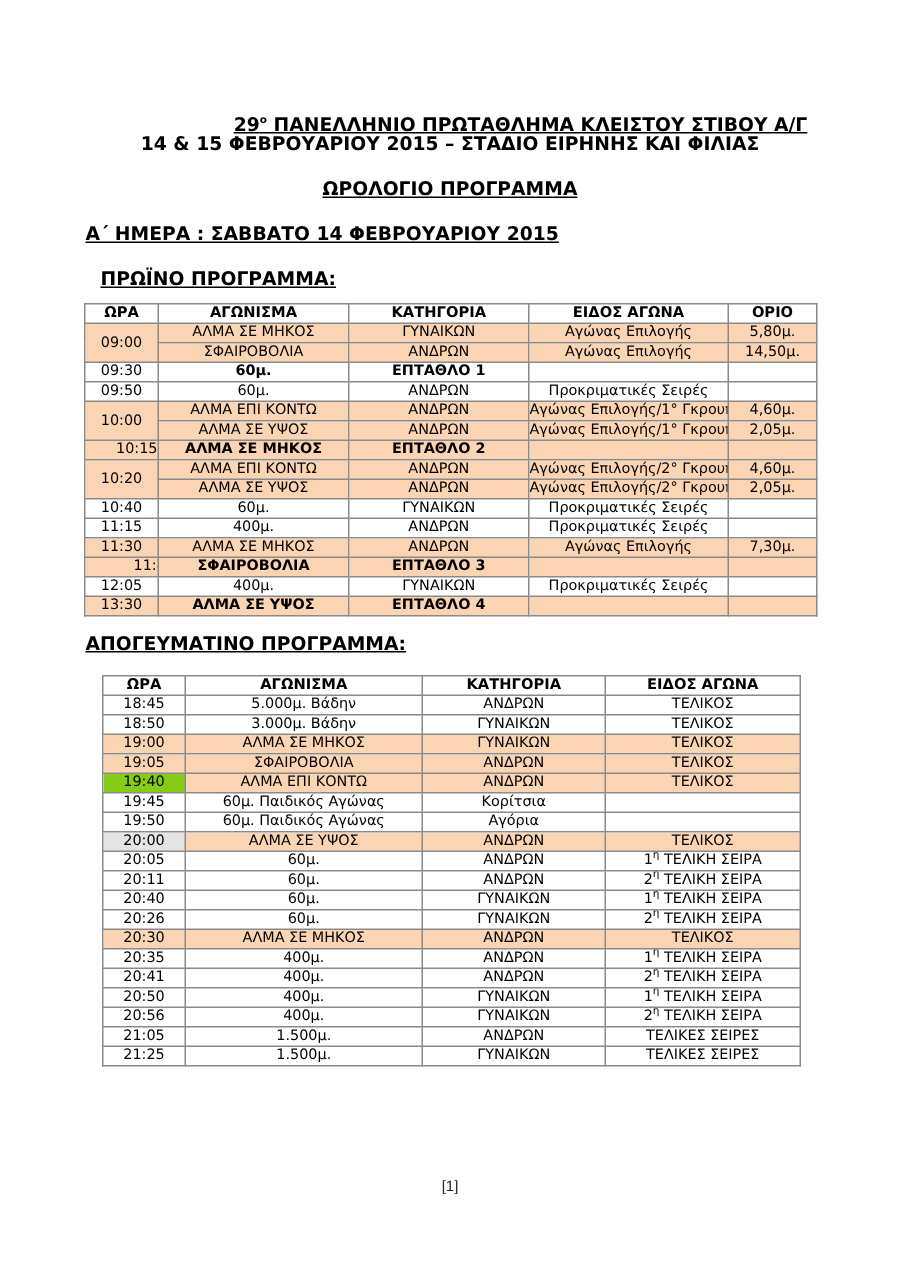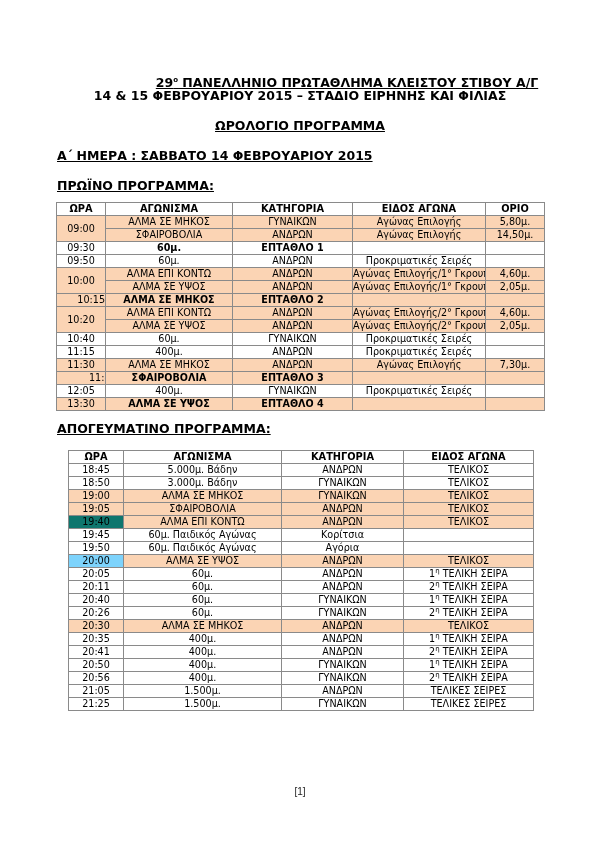--- a/index.html
+++ b/index.html
@@ -29,21 +29,21 @@
 <body>
 
 <div class="heading center u" style="top:75px;padding-left:47px;"><span>29</span><span class="sup">ο</span><span style="white-space:pre;"> ΠΑΝΕΛΛΗΝΙΟ ΠΡΩΤΑΘΛΗΜΑ ΚΛΕΙΣΤΟΥ ΣΤΙΒΟΥ Α/Γ</span></div>
 
 <div class="heading center" style="top:88px;">14 &amp; 15 ΦΕΒΡΟΥΑΡΙΟΥ 2015 – ΣΤΑΔΙΟ ΕΙΡΗΝΗΣ ΚΑΙ ΦΙΛΙΑΣ</div>
 
 <div class="heading center u" style="top:118px;">ΩΡΟΛΟΓΙΟ ΠΡΟΓΡΑΜΜΑ</div>
 
 <div class="heading u" style="left:57px; top:148px;">Α΄ ΗΜΕΡΑ : ΣΑΒΒΑΤΟ 14 ΦΕΒΡΟΥΑΡΙΟΥ 2015</div>
 
-<div class="heading u" style="left:57px; top:178px;">ΠΡΩΪΝΟ ΠΡΟΓΡΑΜΜΑ:</div>
+<div class="heading u" style="left:67px; top:178px;">ΠΡΩΪΝΟ ΠΡΟΓΡΑΜΜΑ:</div>
 
 <table class="sched" id="t1">
   <colgroup>
     <col style="width:49px">
       <col style="width:127px">
       <col style="width:120px">
       <col style="width:133px">
       <col style="width:59px">
   </colgroup>
   <thead>
@@ -197,39 +197,39 @@
         <td style="background: rgb(251, 212, 180);">ΓΥΝΑΙΚΩΝ</td>
         <td style="background: rgb(251, 212, 180);">ΤΕΛΙΚΟΣ</td>
       </tr>
       <tr class="hl">
         <td style="background: rgb(251, 212, 180);">19:05</td>
         <td style="background: rgb(251, 212, 180);">ΣΦΑΙΡΟΒΟΛΙΑ</td>
         <td style="background: rgb(251, 212, 180);">ΑΝΔΡΩΝ</td>
         <td style="background: rgb(251, 212, 180);">ΤΕΛΙΚΟΣ</td>
       </tr>
       <tr class="hl">
-        <td style="background: #0f766e;">19:40</td>
+        <td style="background: #84cc16;">19:40</td>
         <td style="background: rgb(251, 212, 180);">ΑΛΜΑ ΕΠΙ ΚΟΝΤΩ</td>
         <td style="background: rgb(251, 212, 180);">ΑΝΔΡΩΝ</td>
         <td style="background: rgb(251, 212, 180);">ΤΕΛΙΚΟΣ</td>
       </tr>
       <tr>
         <td>19:45</td>
         <td>60μ. Παιδικός Αγώνας</td>
         <td>Κορίτσια</td>
         <td></td>
       </tr>
       <tr>
         <td>19:50</td>
         <td>60μ. Παιδικός Αγώνας</td>
         <td>Αγόρια</td>
         <td></td>
       </tr>
       <tr class="hl">
-        <td style="background: #7dd3fc; margin-left: 30px;">20:00</td>
+        <td style="background: #e5e5e5; margin-left: 30px;">20:00</td>
         <td style="background: rgb(251, 212, 180);">ΑΛΜΑ ΣΕ ΥΨΟΣ</td>
         <td style="background: rgb(251, 212, 180);">ΑΝΔΡΩΝ</td>
         <td style="background: rgb(251, 212, 180);">ΤΕΛΙΚΟΣ</td>
       </tr>
       <tr>
         <td>20:05</td>
         <td>60μ.</td>
         <td>ΑΝΔΡΩΝ</td>
         <td><span>1</span><span class="sup">η</span><span style="white-space: pre;"> ΤΕΛΙΚΗ ΣΕΙΡΑ</span></td>
       </tr>

